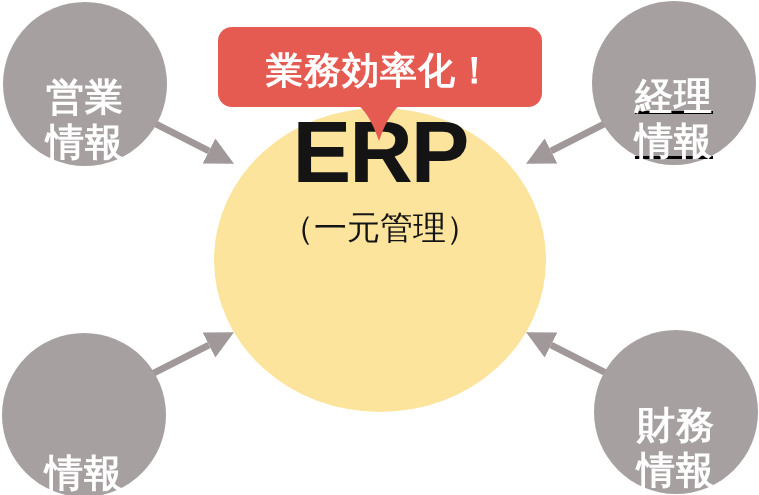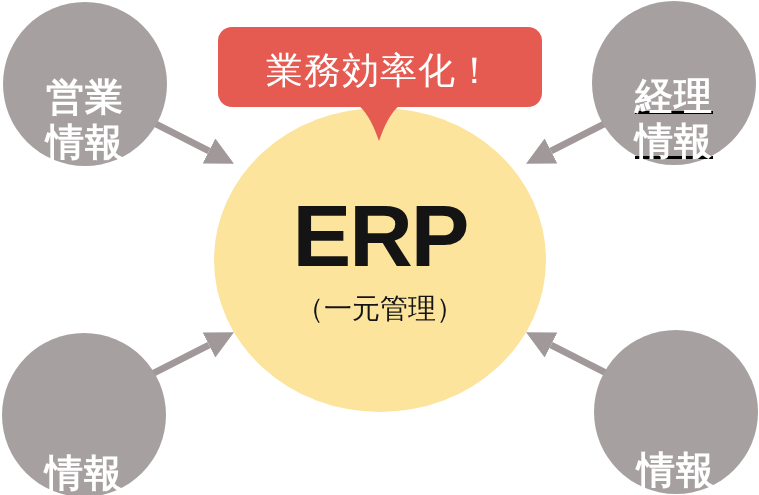--- a/index.html
+++ b/index.html
@@ -56,52 +56,51 @@
     position: absolute;
     left: 214px;
     top: 108px;
     width: 332px;
     height: 304px;
     border-radius: 50%;
     background: var(--center-yellow, #fce49d);
     display: flex;
     flex-direction: column;
     align-items: center;
-    justify-content: center;
     z-index: 3;
   }
   .erp-title {
     font-size: 88px;
     font-weight: 900;
     letter-spacing: -2px;
     line-height: 1;
     color: var(--title-black, #141414);
   }
   .erp-subtitle {
-    font-size: 28px;
+    font-size: 33px;
     margin-top: 10px;
     color: var(--title-black, #141414);
   }
   .bubble {
     position: absolute;
     left: 218px;
     top: 27px;
     width: 324px;
     height: 80px;
     background: var(--bubble-red, #e55b52);
     border-radius: 14px;
     display: flex;
     align-items: center;
     justify-content: center;
     z-index: 5;
   }
   .bubble-label {
     color: var(--label-white, #ffffff);
     font-size: 37px;
-    font-weight: normal;
+    font-weight: bold;
     letter-spacing: 1px;
     margin-top: 8px;
   }
   .bubble-tail {
     position: absolute;
     left: 356px;
     top: 101px;
     z-index: 4;
   }
   .bubble-tail path {
@@ -140,20 +139,21 @@
   </div>
 
   <div class="node node-bl">
     <div class="node-label">
       <div>情報</div>
     </div>
   </div>
 
   <div class="node node-br">
     <div class="node-label">
+      <div>財務</div>
       <div>情報</div>
     </div>
   </div>
 
   <div class="center-circle">
     <div class="erp-title">ERP</div>
     <div class="erp-subtitle">（一元管理）</div>
   </div>
 
   <svg class="bubble-tail" width="46" height="42" viewBox="0 0 46 42">

